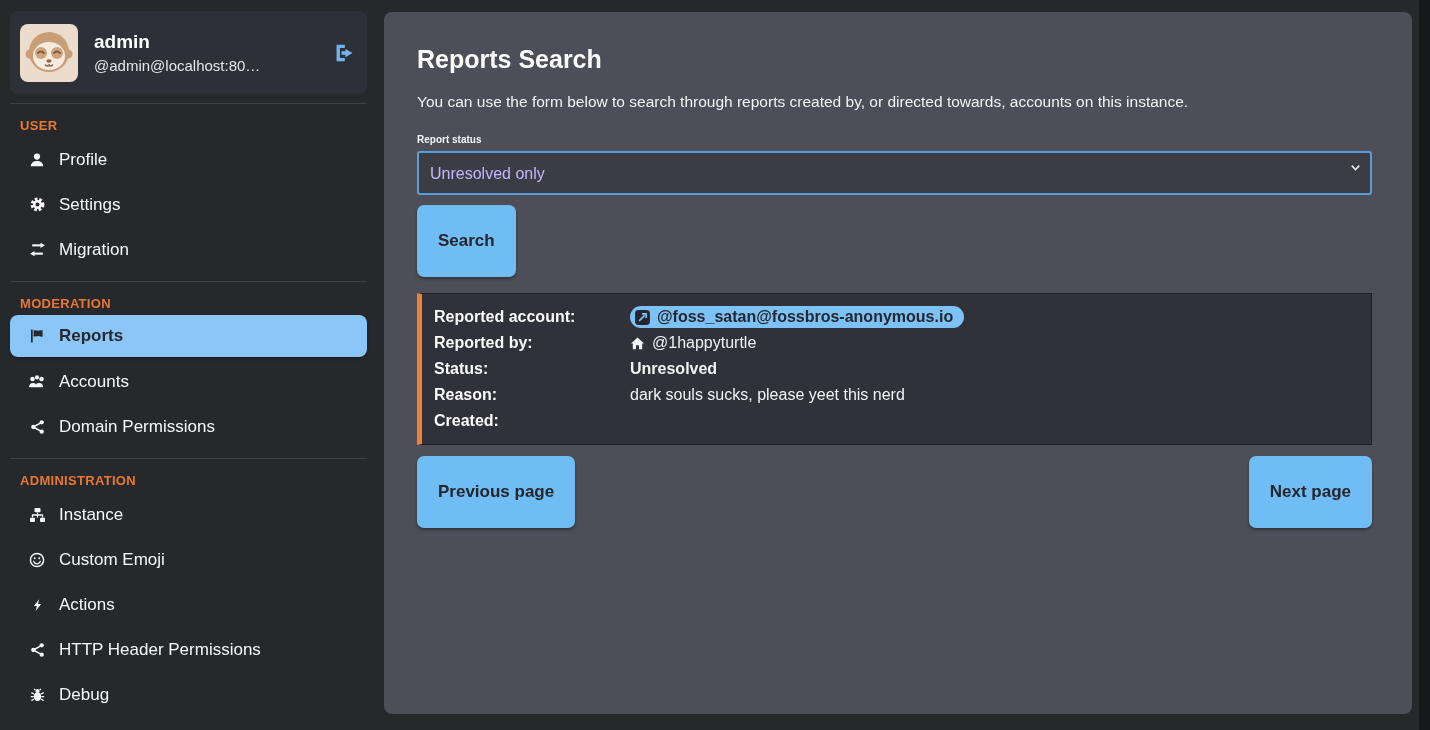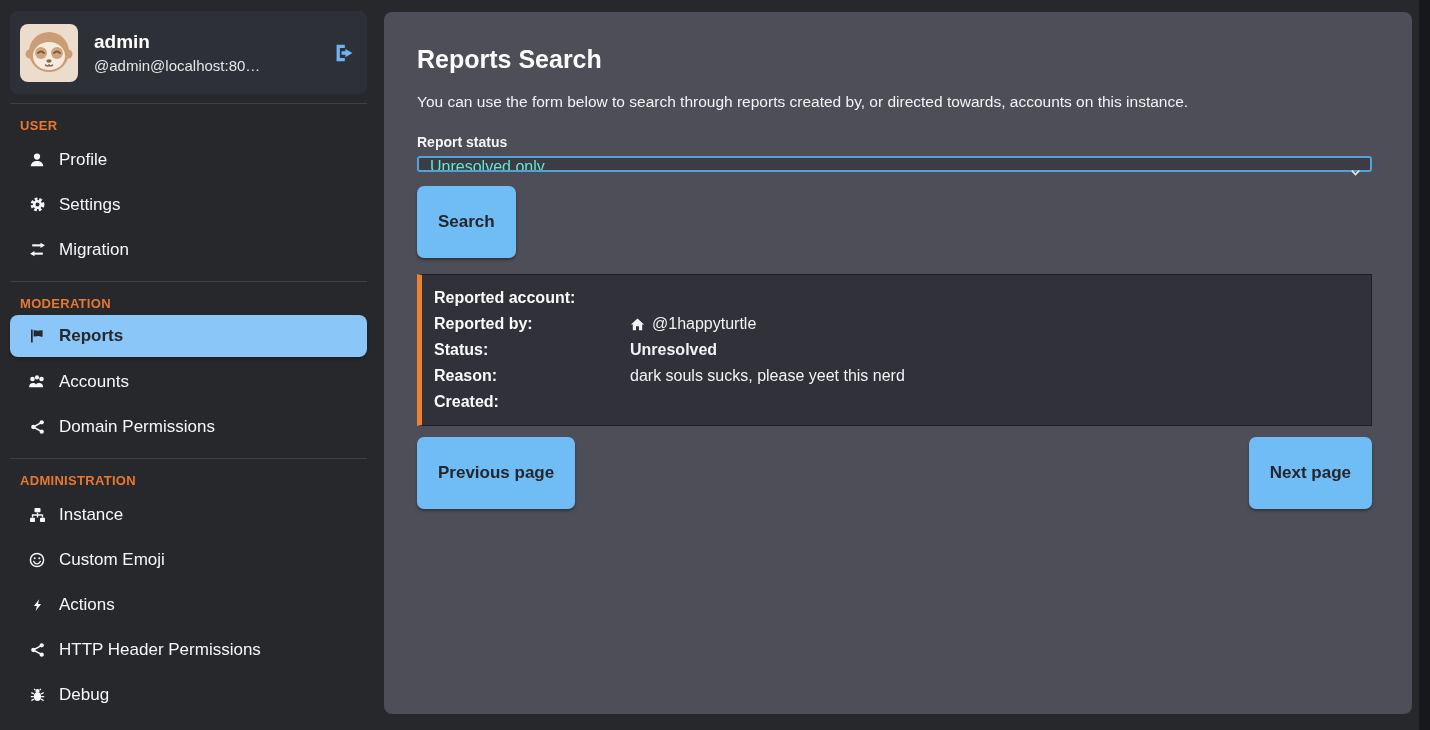--- a/index.html
+++ b/index.html
@@ -43,27 +43,27 @@
   .nav-icon { width:20px; display:flex; justify-content:center; align-items:center; flex:none; }
 
   
   .main-wrap { flex:1; padding:12px 7px 16px 0; display:flex; min-width:0; }
   .panel {
     flex:1; background:#4d4e57; border-radius:8px;
     padding:33px 40px 0 33px; overflow:hidden;
   }
   .panel h1 { font-size:25px; font-weight:700; color:#fbfbfc; margin-bottom:19px; }
   .panel .desc { font-size:15.5px; color:#f2f3f4; margin-bottom:23px; }
-  .field-label { font-size:14px; font-weight:700; margin-bottom:6px; }
+  .field-label { font-size:10px; font-weight:700; margin-bottom:6px; }
 
   .select-wrap { position:relative; margin-bottom:10px; }
   .select-wrap select {
-    width:100%; height:16px; background:#3c3d44;
+    width:100%; height:44px; background:#3c3d44;
     border:2px solid #55a0d8; border-radius:3px;
-    color:#5eead4; font-size:16px; padding:0 30px 0 11px;
+    color:#c4b5fd; font-size:16px; padding:0 30px 0 11px;
     appearance:none; -webkit-appearance:none; font-family:inherit; cursor:pointer;
   }
   .chevron { position:absolute; right:9px; top:9px; pointer-events:none; color:#e8e9ea; display:flex; }
 
   .btn {
     background:#70bdf5; color:#24262b; font-weight:700; font-size:17px;
     font-family:inherit; border:0; border-radius:7px; padding:26px 21px;
     box-shadow:0 2px 3px rgba(0,0,0,.35); cursor:pointer;
   }
   .search-btn { margin-bottom:16px; }
@@ -269,20 +269,32 @@
           <path d="M4 6 8 10.3 12 6"></path>
         </svg>
       </span>
     </div>
 
     <button class="btn search-btn">Search</button>
 
     <div class="report-card">
       <div class="row">
         <span class="lbl">Reported account:</span>
+        <span class="val">
+          <span class="pill">
+            <span>
+              <svg width="17" height="17" viewBox="0 0 16 16">
+                <rect x="1" y="1" width="14" height="14" rx="3.2" fill="#25272e"></rect>
+                <path d="M4.8 11.2 10 6" stroke="#7cc2f6" stroke-width="1.6"></path>
+                <path d="M7.6 4.6h3.8v3.8" fill="none" stroke="#7cc2f6" stroke-width="1.6"></path>
+              </svg>
+            </span>
+            <span>@foss_satan@fossbros-anonymous.io</span>
+          </span>
+        </span>
       </div>
       <div class="row">
         <span class="lbl">Reported by:</span>
         <span class="val">
           <span class="home-ic">
             <svg width="15" height="15" viewBox="0 0 16 16" fill="currentColor">
               <path d="M8 1.6 15 8h-2v6H9.6V9.8H6.4V14H3V8H1z"></path>
             </svg>
           </span>
           <span>@1happyturtle</span>

